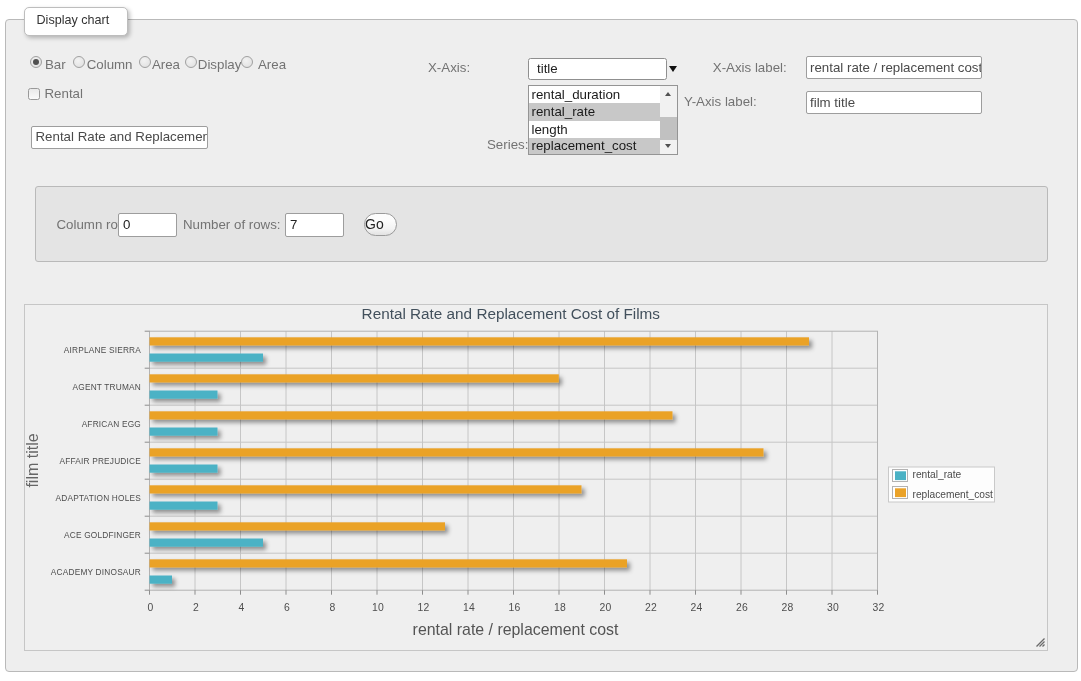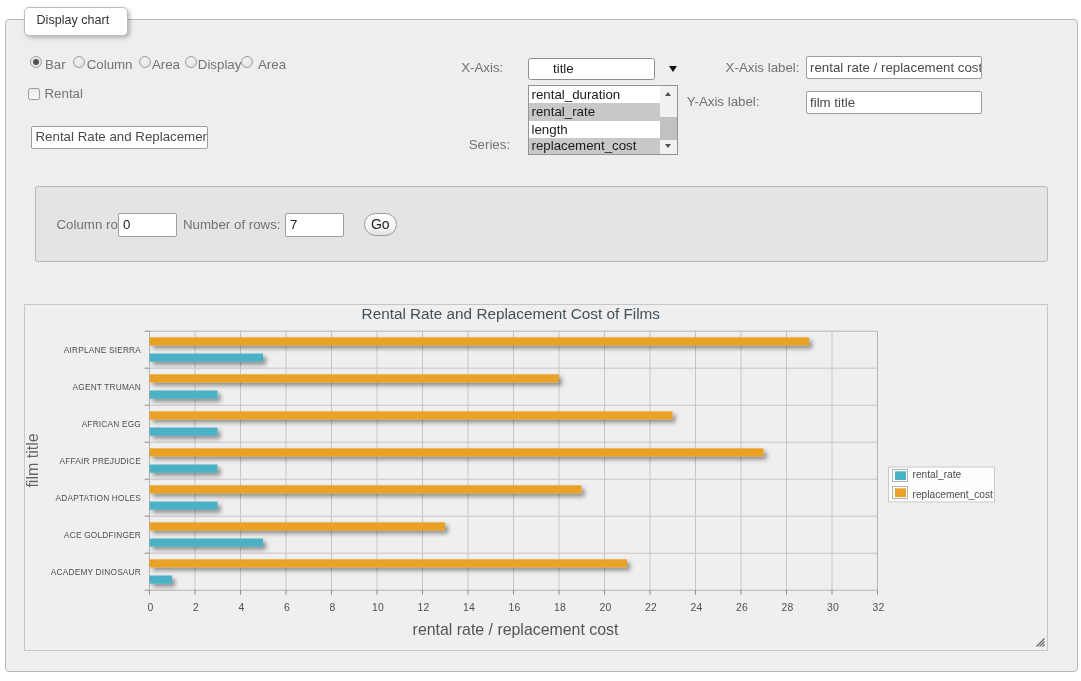--- a/index.html
+++ b/index.html
@@ -23,46 +23,46 @@
 <span class="rb" style="left:185px;top:56.3px"></span>
     <span class="lbl" style="left:197.8px;top:57.5px">Display</span>
 <span class="rb" style="left:241px;top:56.3px"></span>
     <span class="lbl" style="left:258px;top:57.5px">Area</span>
 
 <span class="ab" style="left:28px;top:88.3px;width:12px;height:12px;border:1px solid #999;border-radius:2.5px;background:linear-gradient(#e9e9e9,#fafafa)"></span>
 <span class="lbl" style="left:44.5px;top:87px">Rental</span>
 
 <div class="inp" style="left:30.5px;top:126px;width:177px;height:22.5px;line-height:20.5px;padding-left:4px">Rental Rate and Replacement Cost of Films</div>
 
-<div class="lbl" style="left:440px;top:60.5px;width:84.5px;text-align:center">X-Axis:</div>
-<div class="ab" style="left:528px;top:57.5px;width:127px;height:22.5px;background:#fff;border:1px solid #8f8f8f;border-radius:2.5px;font-size:13.3px;color:#222;line-height:20.5px;padding-left:24px">title</div>
+<div class="lbl" style="left:428px;top:60.5px;width:84.5px;text-align:left">X-Axis:</div>
+<div class="ab" style="left:528px;top:57.5px;width:139px;height:22.5px;background:#fff;border:1px solid #8f8f8f;border-radius:2.5px;font-size:13.3px;color:#222;line-height:20.5px;padding-left:8px">title</div>
 <span class="ab" style="left:668.5px;top:65.5px;width:0;height:0;border-left:4px solid transparent;border-right:4px solid transparent;border-top:6.5px solid #101010"></span>
 
 <div class="ab" style="left:527.5px;top:85px;width:150px;height:70px;background:#fff;border:1px solid #949494"></div>
 <div class="ab" style="left:528.5px;top:86px;width:126px;height:17.3px;font-size:13.3px;color:#1a1a1a;line-height:17.3px;padding-left:3px">rental_duration</div>
 <div class="ab" style="left:528.5px;top:103.3px;width:131px;height:17.3px;font-size:13.3px;color:#1a1a1a;line-height:17.3px;padding-left:3px;background:#c8c8c8">rental_rate</div>
 <div class="ab" style="left:528.5px;top:120.6px;width:153px;height:17.3px;font-size:13.3px;color:#1a1a1a;line-height:17.3px;padding-left:3px">length</div>
 <div class="ab" style="left:528.5px;top:137.9px;width:131px;height:16.1px;font-size:13.3px;color:#1a1a1a;line-height:16.1px;padding-left:3px;background:#c8c8c8">replacement_cost</div>
 <div class="ab" style="left:659.5px;top:86px;width:17px;height:68px;background:#f1f1f1"></div>
 <span class="ab" style="left:664.5px;top:92px;width:0;height:0;border-left:3.5px solid transparent;border-right:3.5px solid transparent;border-bottom:4px solid #505050"></span>
 <div class="ab" style="left:659.5px;top:117px;width:17px;height:22.5px;background:#c1c1c1"></div>
 <span class="ab" style="left:664.5px;top:144px;width:0;height:0;border-left:3.5px solid transparent;border-right:3.5px solid transparent;border-top:4px solid #505050"></span>
-<div class="lbl" style="left:456px;top:137.6px;width:66.8px;text-align:center">Series:</div>
+<div class="lbl" style="left:487px;top:137.6px;width:66.8px;text-align:left">Series:</div>
 
-<div class="lbl" style="left:700px;top:60.5px;width:99.5px;text-align:right">X-Axis label:</div>
+<div class="lbl" style="left:700px;top:60.5px;width:99.5px;text-align:center">X-Axis label:</div>
 <div class="inp" style="left:805.5px;top:56px;width:176px;height:23px;line-height:21px;padding-left:3.5px">rental rate / replacement cost</div>
-<div class="lbl" style="left:660px;top:94.9px;width:99.5px;text-align:right">Y-Axis label:</div>
+<div class="lbl" style="left:684px;top:94.9px;width:99.5px;">Y-Axis label:</div>
 <div class="inp" style="left:805.5px;top:90.5px;width:176px;height:23px;line-height:21px;padding-left:3.5px">film title</div>
 
 <div class="ab" style="left:35px;top:186px;width:1013px;height:75.5px;background:#e4e4e4;border:1px solid #b9b9b9;border-radius:3px"></div>
 <div class="lbl" style="left:56.5px;top:218.3px">Column row:</div>
 <div class="inp" style="left:118px;top:212.5px;width:59px;height:24px;line-height:22px;padding-left:4px;color:#222">0</div>
 <div class="lbl" style="left:183px;top:218.3px">Number of rows:</div>
 <div class="inp" style="left:285px;top:212.5px;width:58.5px;height:24px;line-height:22px;padding-left:4px;color:#222">7</div>
-<div class="ab" style="left:364px;top:213px;width:32.5px;height:22.5px;border:1px solid #9a9a9a;border-radius:11.5px;background:linear-gradient(#fcfcfc 30%,#f3f3f3 70%,#e2e2e2 100%);font-size:14px;color:#222;line-height:20.5px;text-align:center">Go</div>
+<div class="ab" style="left:364px;top:213px;width:32.5px;height:22.5px;border:1px solid #9a9a9a;border-radius:11.5px;background:linear-gradient(#fcfcfc 30%,#f3f3f3 70%,#e2e2e2 100%);font-size:14px;color:#222;line-height:20.5px;text-align:left">Go</div>
 
 <div class="ab" style="left:24px;top:304px;width:1024px;height:347px;background:#efefef;border:1px solid #c6c6c6"></div>
 <svg class="ab" style="left:25px;top:305px" width="1022" height="345" viewBox="0 0 1022 345" font-family="Liberation Sans,sans-serif">
 <defs>
 <filter id="bsh" x="-10%" y="-60%" width="130%" height="260%">
 <feDropShadow dx="3.1" dy="3.1" stdDeviation="1.9" flood-color="#000" flood-opacity="0.4"></feDropShadow>
 </filter>
 </defs>
 <text x="485.8" y="14.1" font-size="15.3" fill="#42505c" text-anchor="middle">Rental Rate and Replacement Cost of Films</text>
 <line x1="170.0" y1="26.2" x2="170.0" y2="285.2" stroke="#c6c6c6" stroke-width="1"></line>

